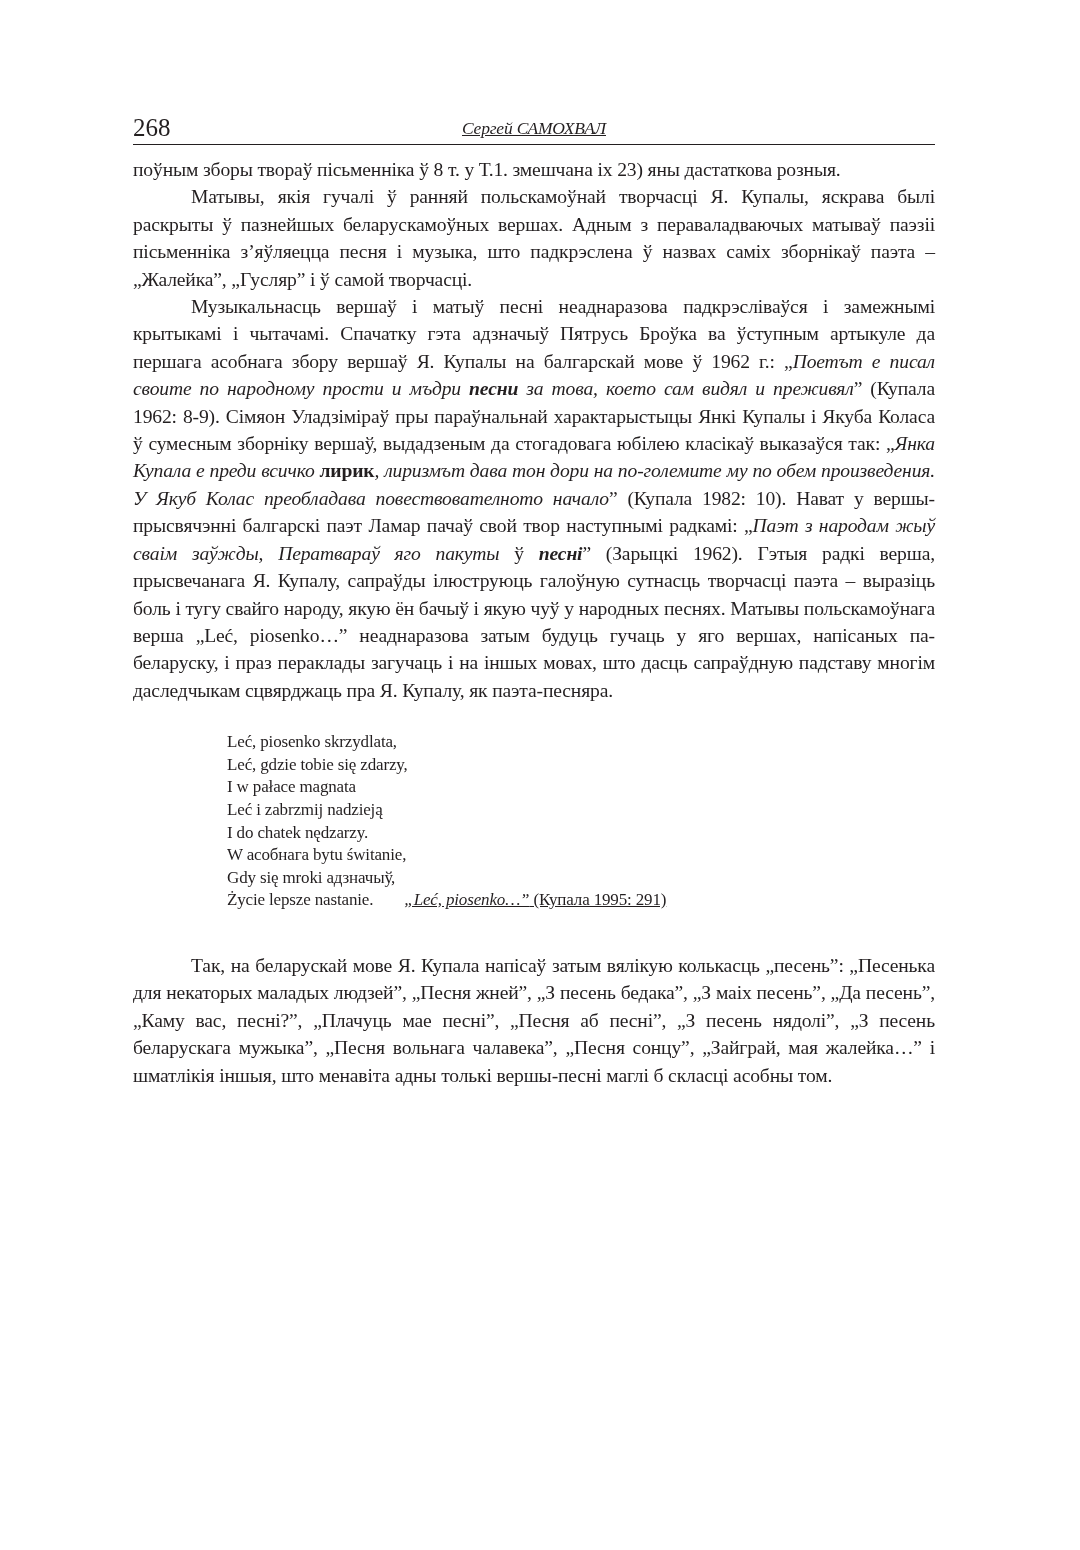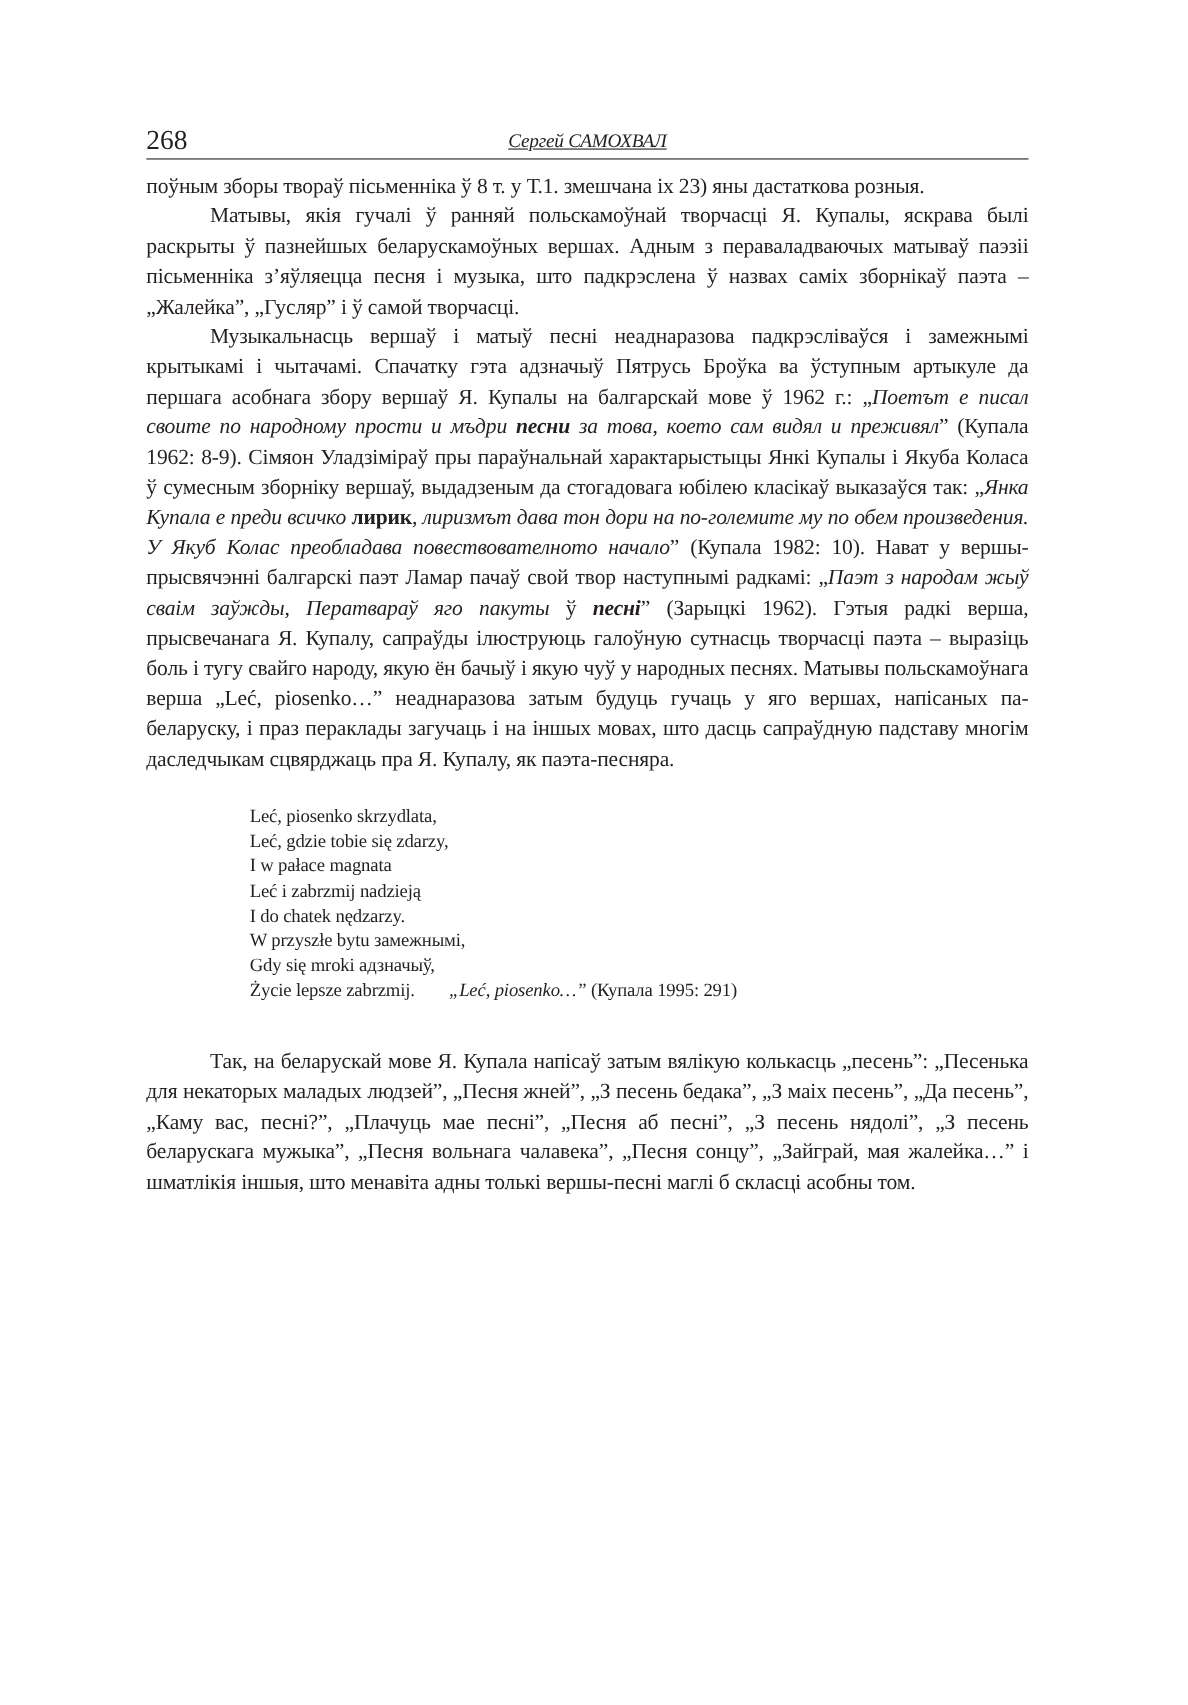--- a/index.html
+++ b/index.html
@@ -9,21 +9,21 @@
   .running-head { position: relative; height: 34px; border-bottom: 1.3px solid #231f20; }
   .page-number { position: absolute; left: 0; top: 4px; font-size: 25px; line-height: 28px; }
   .running-title { position: absolute; left: 0; right: 0; top: 8px; text-align: center;
                    font-style: italic; font-size: 17.5px; letter-spacing: -0.2px; text-decoration: underline; }
   .body-text { margin-top: 11px; font-size: 19.6px; line-height: 27.4px; text-align: justify;
                letter-spacing: -0.15px; }
   .para { margin: 0; text-indent: 0; }
   .para.indent { text-indent: 58px; }
   .poem { margin: 27px 0 0 94px; font-size: 17px; line-height: 22.6px; }
   .poem-line { display: block; white-space: pre; }
-  .poem-source { margin-left: 31px; }
+  .poem-source { margin-left: 31px; text-decoration: underline; }
   .gap { height: 40px; }
   i { font-style: italic; }
 </style>
 </head>
 <body>
 
 <div class="page">
   <div class="running-head">
     <span class="page-number">268</span>
     <span class="running-title">Сергей САМОХВАЛ</span>
@@ -33,21 +33,21 @@
     <p class="para"><span>поўным зборы твораў пісьменніка ў 8 т. у Т.1. змешчана іх 23) яны дастаткова розныя.</span></p>
     <p class="para indent"><span>Матывы, якія гучалі ў ранняй польскамоўнай творчасці Я. Купалы, яскрава былі раскрыты ў пазнейшых беларускамоўных вершах. Адным з пераваладваючых матываў паэзіі пісьменніка з’яўляецца песня і музыка, што падкрэслена ў назвах саміх зборнікаў паэта – „Жалейка”, „Гусляр” і ў самой творчасці.</span></p>
     <p class="para indent"><span>Музыкальнасць вершаў і матыў песні неаднаразова падкрэсліваўся і замежнымі крытыкамі і чытачамі. Спачатку гэта адзначыў Пятрусь Броўка ва ўступным артыкуле да першага асобнага збору вершаў Я. Купалы на балгарскай мове ў 1962 г.: „</span><span style="font-style: italic;">Поетът е писал своите по народному прости и мъдри </span><span style="font-style: italic; font-weight: bold;">песни</span><span style="font-style: italic;"> за това, което сам видял и преживял</span><span>” (Купала 1962: 8-9). Сімяон Уладзіміраў пры параўнальнай характарыстыцы Янкі Купалы і Якуба Коласа ў сумесным зборніку вершаў, выдадзеным да стогадовага юбілею класікаў выказаўся так: „</span><span style="font-style: italic;">Янка Купала е преди всичко </span><span style="font-weight: bold;">лирик</span><span style="font-style: italic;">, лиризмът дава тон дори на по-големите му по обем произведения. У Якуб Колас преобладава повествователното начало</span><span>” (Купала 1982: 10). Нават у вершы-прысвячэнні балгарскі паэт Ламар пачаў свой твор наступнымі радкамі: „</span><span style="font-style: italic;">Паэт з народам жыў сваім заўжды, Ператвараў яго пакуты </span><span>ў </span><span style="font-style: italic; font-weight: bold;">песні</span><span>” (Зарыцкі 1962). Гэтыя радкі верша, прысвечанага Я. Купалу, сапраўды ілюструюць галоўную сутнасць творчасці паэта – выразіць боль і тугу свайго народу, якую ён бачыў і якую чуў у народных песнях. Матывы польскамоўнага верша „Leć, piosenko…” неаднаразова затым будуць гучаць у яго вершах, напісаных па-беларуску, і праз пераклады загучаць і на іншых мовах, што дасць сапраўдную падставу многім даследчыкам сцвярджаць пра Я. Купалу, як паэта-песняра.</span></p>
 
     <div class="poem">
       <span class="poem-line">Leć, piosenko skrzydlata,</span>
       <span class="poem-line">Leć, gdzie tobie się zdarzy,</span>
       <span class="poem-line">I w pałace magnata</span>
       <span class="poem-line">Leć i zabrzmij nadzieją</span>
       <span class="poem-line">I do chatek nędzarzy.</span>
-      <span class="poem-line">W przyszłe bytu замежнымі,</span>
+      <span class="poem-line">W асобнага bytu świtanie,</span>
       <span class="poem-line">Gdy się mroki адзначыў,</span>
-      <span class="poem-line"><span>Życie lepsze zabrzmij.</span><span class="poem-source"><i>„Leć, piosenko…”</i><span> (Купала 1995: 291)</span></span></span>
+      <span class="poem-line"><span>Życie lepsze nastanie.</span><span class="poem-source"><i>„Leć, piosenko…”</i><span> (Купала 1995: 291)</span></span></span>
     </div>
 
     <div class="gap"></div>
     <p class="para indent"><span>Так, на беларускай мове Я. Купала напісаў затым вялікую колькасць „песень”: „Песенька для некаторых маладых людзей”, „Песня жней”, „З песень бедака”, „З маіх песень”, „Да песень”, „Каму вас, песні?”, „Плачуць мае песні”, „Песня аб песні”, „З песень нядолі”, „З песень беларускага мужыка”, „Песня вольнага чалавека”, „Песня сонцу”, „Зайграй, мая жалейка…” і шматлікія іншыя, што менавіта адны толькі вершы-песні маглі б скласці асобны том.</span></p>
   </div>
 </div>
 
 </body></html>

